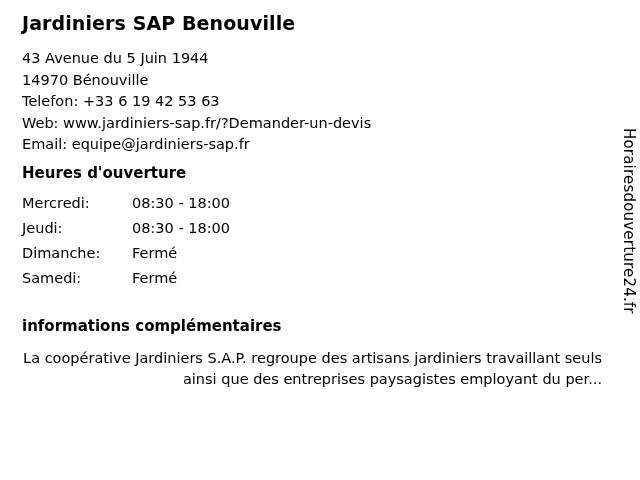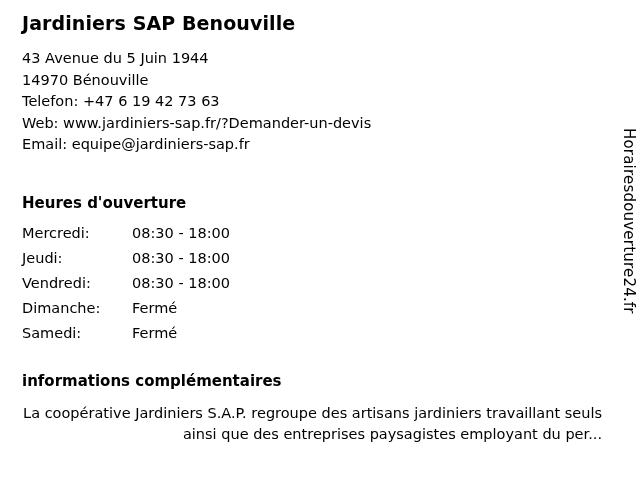--- a/index.html
+++ b/index.html
@@ -35,21 +35,21 @@
     line-height: 26px;
   }
   .addr-line {
     font-size: 14.5px;
     line-height: 21.5px;
     white-space: nowrap;
   }
   .section-head {
     font-size: 15px;
     font-weight: bold;
-    margin-top: 38px;
+    margin-top: 8px;
     margin-bottom: 13px;
   }
   table.hours {
     border-collapse: collapse;
     font-size: 14.5px;
   }
   table.hours td {
     padding: 0 0 8px 0;
     line-height: 17px;
     white-space: nowrap;
@@ -91,39 +91,35 @@
 
 <div class="page">
 
   <div class="content">
 
     <h1 class="title">Jardiniers SAP Benouville</h1>
 
     <div>
       <div class="addr-line">43 Avenue du 5 Juin 1944</div>
       <div class="addr-line">14970 Bénouville</div>
-      <div class="addr-line">Telefon: +47 6 19 42 73 63</div>
+      <div class="addr-line">Telefon: +33 6 19 42 53 63</div>
       <div class="addr-line">Web: www.jardiniers-sap.fr/?Demander-un-devis</div>
       <div class="addr-line">Email: equipe@jardiniers-sap.fr</div>
     </div>
 
     <div class="section-head">Heures d'ouverture</div>
 
     <table class="hours">
       <tbody>
         <tr>
           <td class="day">Mercredi:</td>
           <td class="time">08:30 - 18:00</td>
         </tr>
         <tr>
           <td class="day">Jeudi:</td>
-          <td class="time">08:30 - 18:00</td>
-        </tr>
-        <tr>
-          <td class="day">Vendredi:</td>
           <td class="time">08:30 - 18:00</td>
         </tr>
         <tr>
           <td class="day">Dimanche:</td>
           <td class="time">Fermé</td>
         </tr>
         <tr>
           <td class="day">Samedi:</td>
           <td class="time">Fermé</td>
         </tr>

